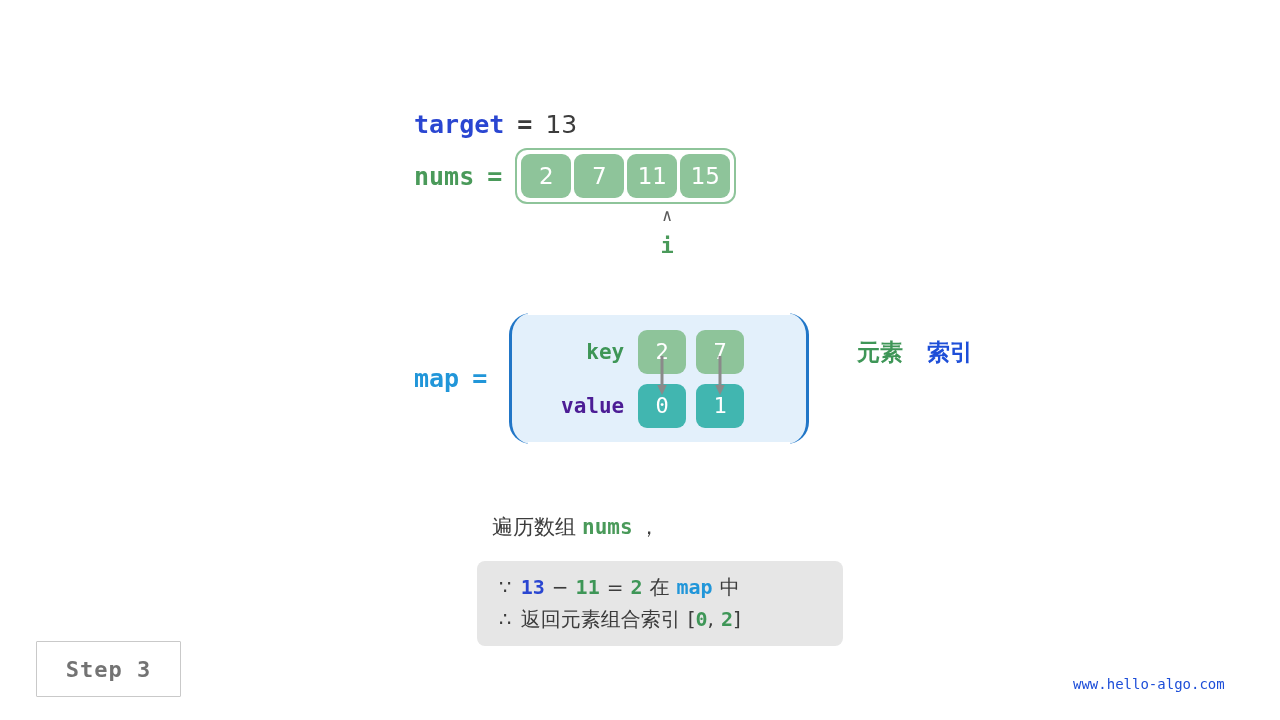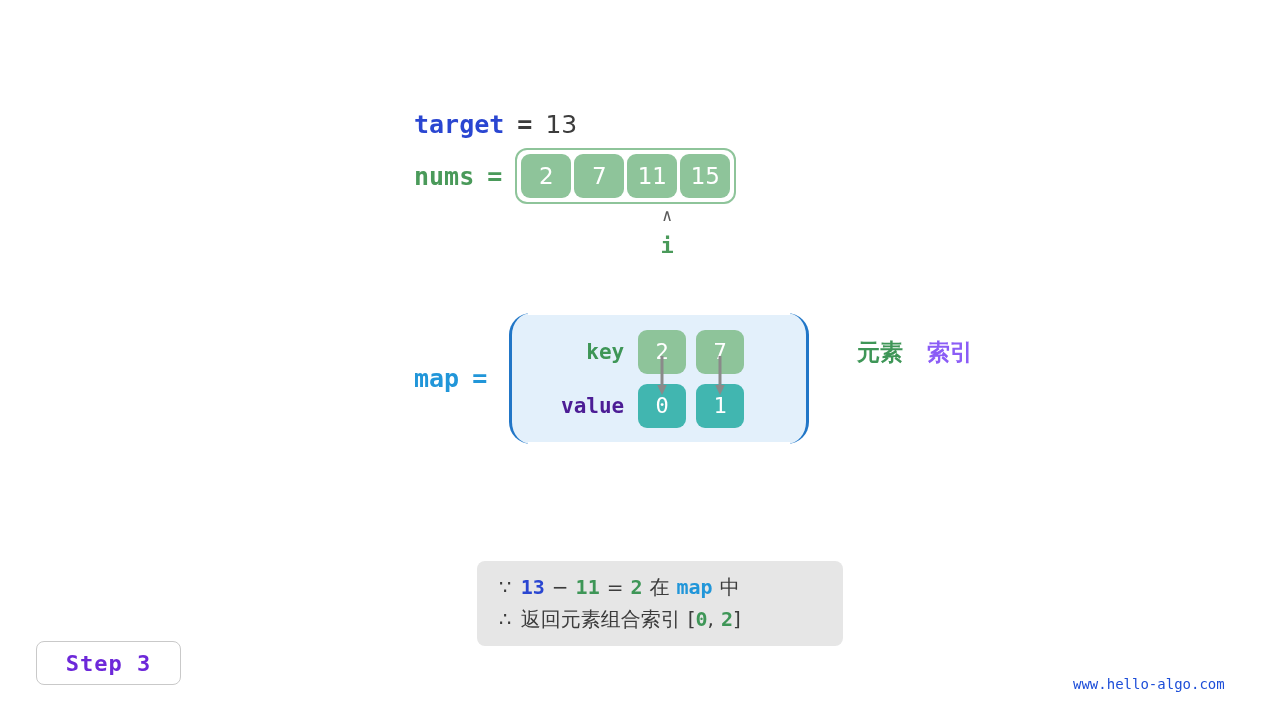--- a/index.html
+++ b/index.html
@@ -161,21 +161,21 @@
   }
 
   
   #side-labels {
     left: 857px; top: 337px;
     display: flex; flex-direction: row; gap: 24px;
     font-family: "DejaVu Sans", "Liberation Sans", sans-serif;
     font-size: 23px; font-weight: bold;
   }
   #side-label-element { color: #3e9657; }
-  #side-label-index   { color: #8b5cf6; }
+  #side-label-index   { color: #1d4ed8; }
 
   
   #caption-line {
     left: 492px; top: 513px;
     font-family: "DejaVu Sans", "Liberation Sans", sans-serif;
     font-size: 21px;
     color: #3c3c3c;
     white-space: nowrap;
   }
   #caption-line .mono-green {
@@ -205,25 +205,25 @@
   .sym { margin-right: 9px; font-family: "DejaVu Sans", sans-serif; }
   .mono { font-family: "DejaVu Sans Mono", monospace; font-weight: bold; }
   .c-target { color: #2a46d1; }
   .c-nums   { color: #3e9657; }
   .c-map    { color: #2196d9; }
   .sp { display: inline-block; width: 7px; }
 
   
   #step-badge {
     left: 36px; top: 641px;
-    width: 145px; height: 44px;
+    width: 145px; height: 56px;
     border: 1px solid #c9c9c9;
-    border-radius: 8px;
+    border-radius: 1px;
     display: flex; align-items: center; justify-content: center;
-    color: #6d28d9;
+    color: #737373;
     font-size: 22px;
     font-weight: bold;
     letter-spacing: 1px;
     background: #ffffff;
   }
 
   
   #watermark {
     left: 1073px; top: 676px;
     color: #1d4ed8;
@@ -293,20 +293,23 @@
         </div>
       </div>
     </div>
   </div>
 
   <div class="abs" id="side-labels">
     <span id="side-label-element">元素</span>
     <span id="side-label-index">索引</span>
   </div>
 
+  <div class="abs" id="caption-line">
+    <span>遍历数组</span><span class="mono-green">nums</span><span>，</span>
+  </div>
 
   <div class="abs" id="reason-box">
 
     <div class="reason-line">
       <span class="sym">∵</span>
       <span class="mono c-target">13</span>
       <span class="sp"></span>
       <span>−</span>
       <span class="sp"></span>
       <span class="mono c-nums">11</span>

